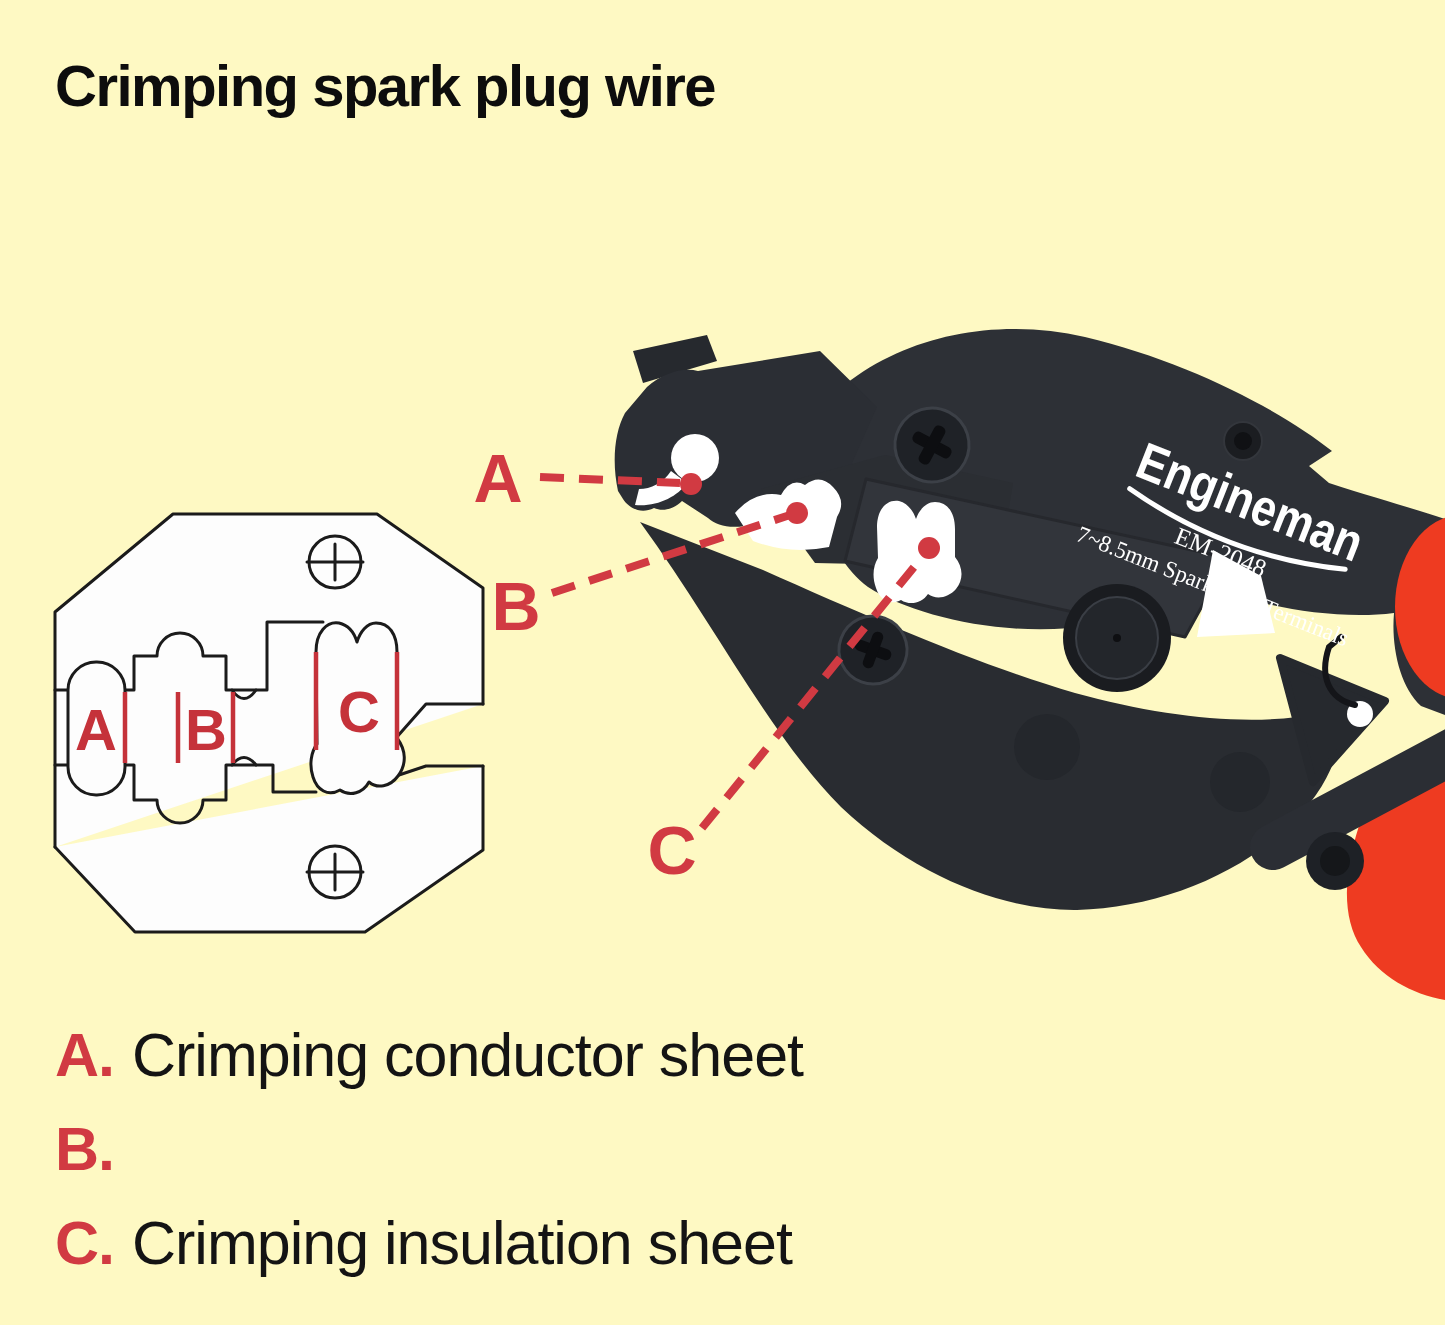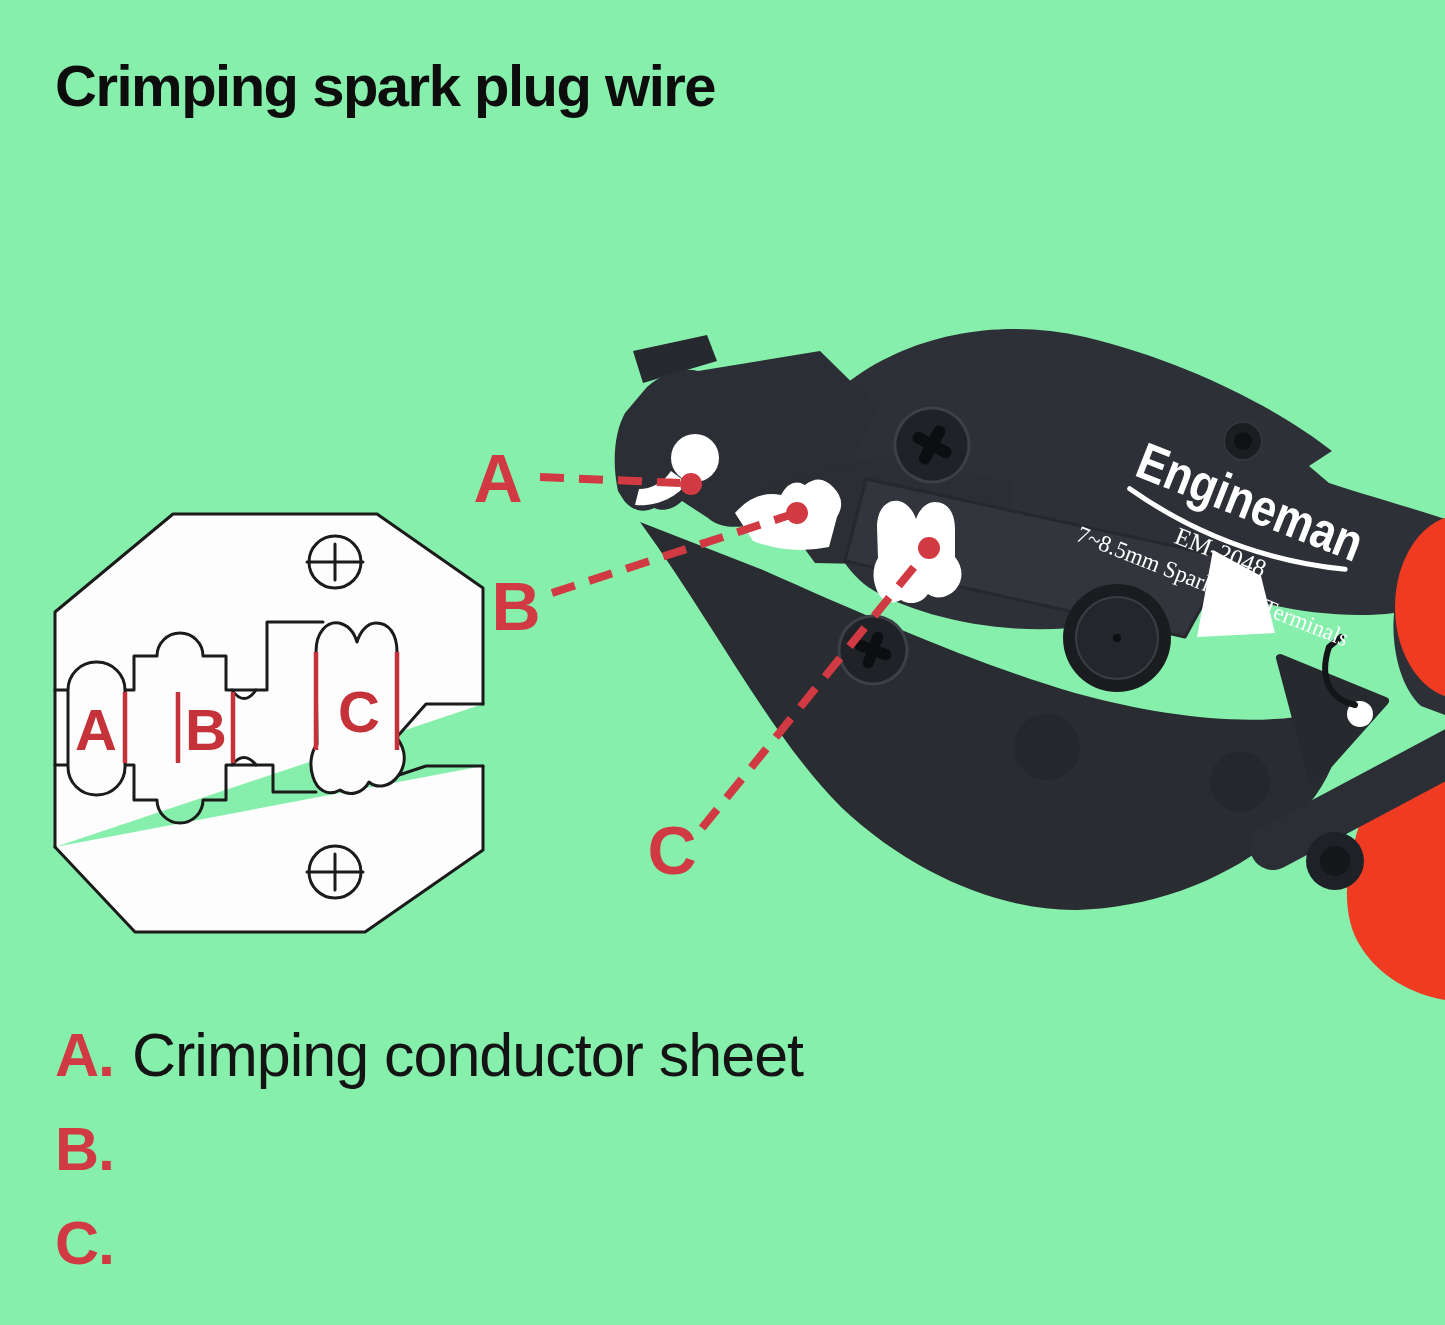--- a/index.html
+++ b/index.html
@@ -1,16 +1,16 @@
 <!DOCTYPE html>
 <html><head>
 <meta charset="utf-8">
 <style>
   html,body{margin:0;padding:0;background:#fff;}
-  .canvas{position:relative;width:1445px;height:1325px;background:#86efac;overflow:hidden;
+  .canvas{position:relative;width:1445px;height:1325px;background:#fef9c3;overflow:hidden;
           font-family:"Liberation Sans",sans-serif;}
   
   .title{position:absolute;left:55px;top:52px;width:820px;color:#0d0d0d;
          font-weight:700;font-size:58px;line-height:67px;letter-spacing:-1.5px;}
   .size-label{position:absolute;left:55px;top:276px;color:#d13a42;
               font-weight:700;font-size:88px;letter-spacing:-2px;line-height:1;}
   
   .legend{position:absolute;left:55px;top:1020px;}
   .legend-row{display:flex;align-items:baseline;height:94px;}
   .legend-key{color:#d13a42;font-weight:700;font-size:61px;margin-right:18px;letter-spacing:-1px;}
@@ -174,16 +174,17 @@
   <div class="legend">
     <div class="legend-row">
       <span class="legend-key">A.</span>
       <span class="legend-text">Crimping conductor sheet</span>
     </div>
     <div class="legend-row">
       <span class="legend-key">B.</span>
     </div>
     <div class="legend-row">
       <span class="legend-key">C.</span>
+      <span class="legend-text">Crimping insulation sheet</span>
     </div>
   </div>
 
 </div>
 
 </body></html>

